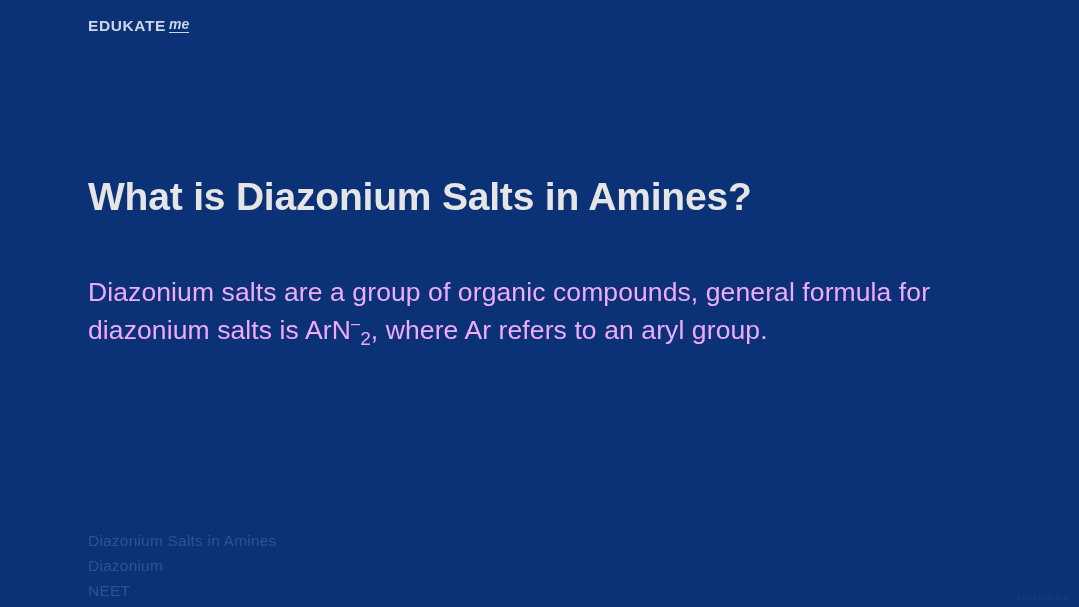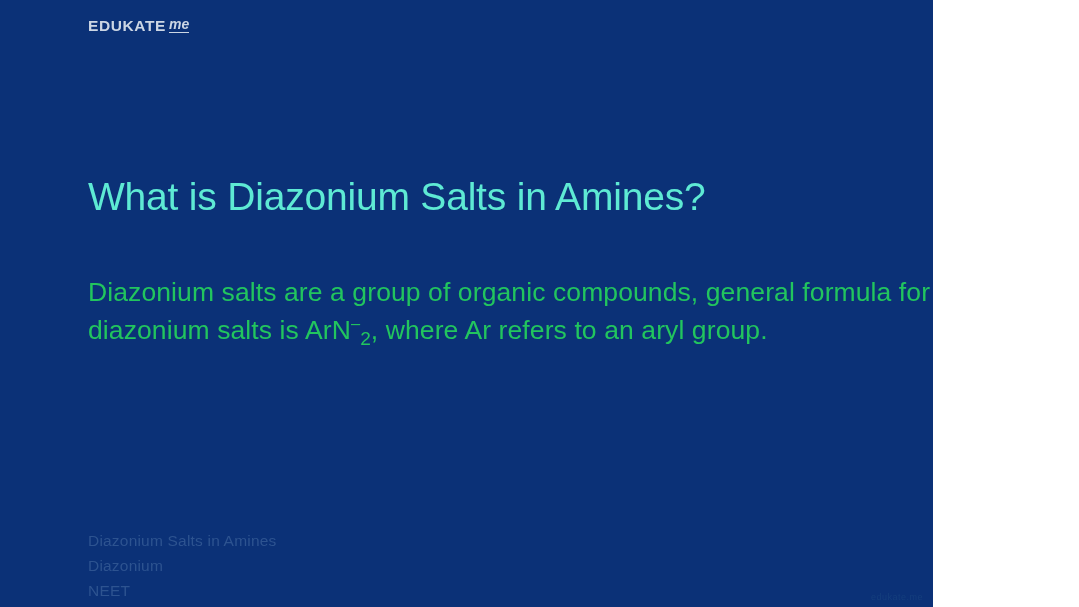--- a/index.html
+++ b/index.html
@@ -7,21 +7,21 @@
     padding: 0;
   }
   body {
     width: 1079px;
     height: 607px;
     overflow: hidden;
     font-family: "Liberation Sans", sans-serif;
   }
   .slide {
     position: relative;
-    width: 933px;
+    width: 1079px;
     height: 607px;
     background: #0b3177;
     overflow: hidden;
   }
 
   
   .brand {
     position: absolute;
     left: 88px;
     top: 18px;
@@ -49,35 +49,35 @@
     line-height: 1;
   }
 
   
   .title {
     position: absolute;
     left: 88px;
     top: 148px;
     width: 900px;
     font-size: 39px;
-    font-weight: normal;
-    color: #5eead4;
+    font-weight: bold;
+    color: #e5e5e5;
     letter-spacing: -0.2px;
     line-height: 1.18;
   }
 
   
   .body-copy {
     position: absolute;
     left: 88px;
     top: 246px;
     width: 905px;
     font-size: 26.5px;
     font-weight: normal;
-    color: #22c55e;
+    color: #f0abfc;
     line-height: 1.46;
     letter-spacing: 0.1px;
   }
   .body-copy sup {
     font-size: 0.62em;
     vertical-align: super;
     line-height: 0;
   }
   .body-copy sub {
     font-size: 0.72em;

